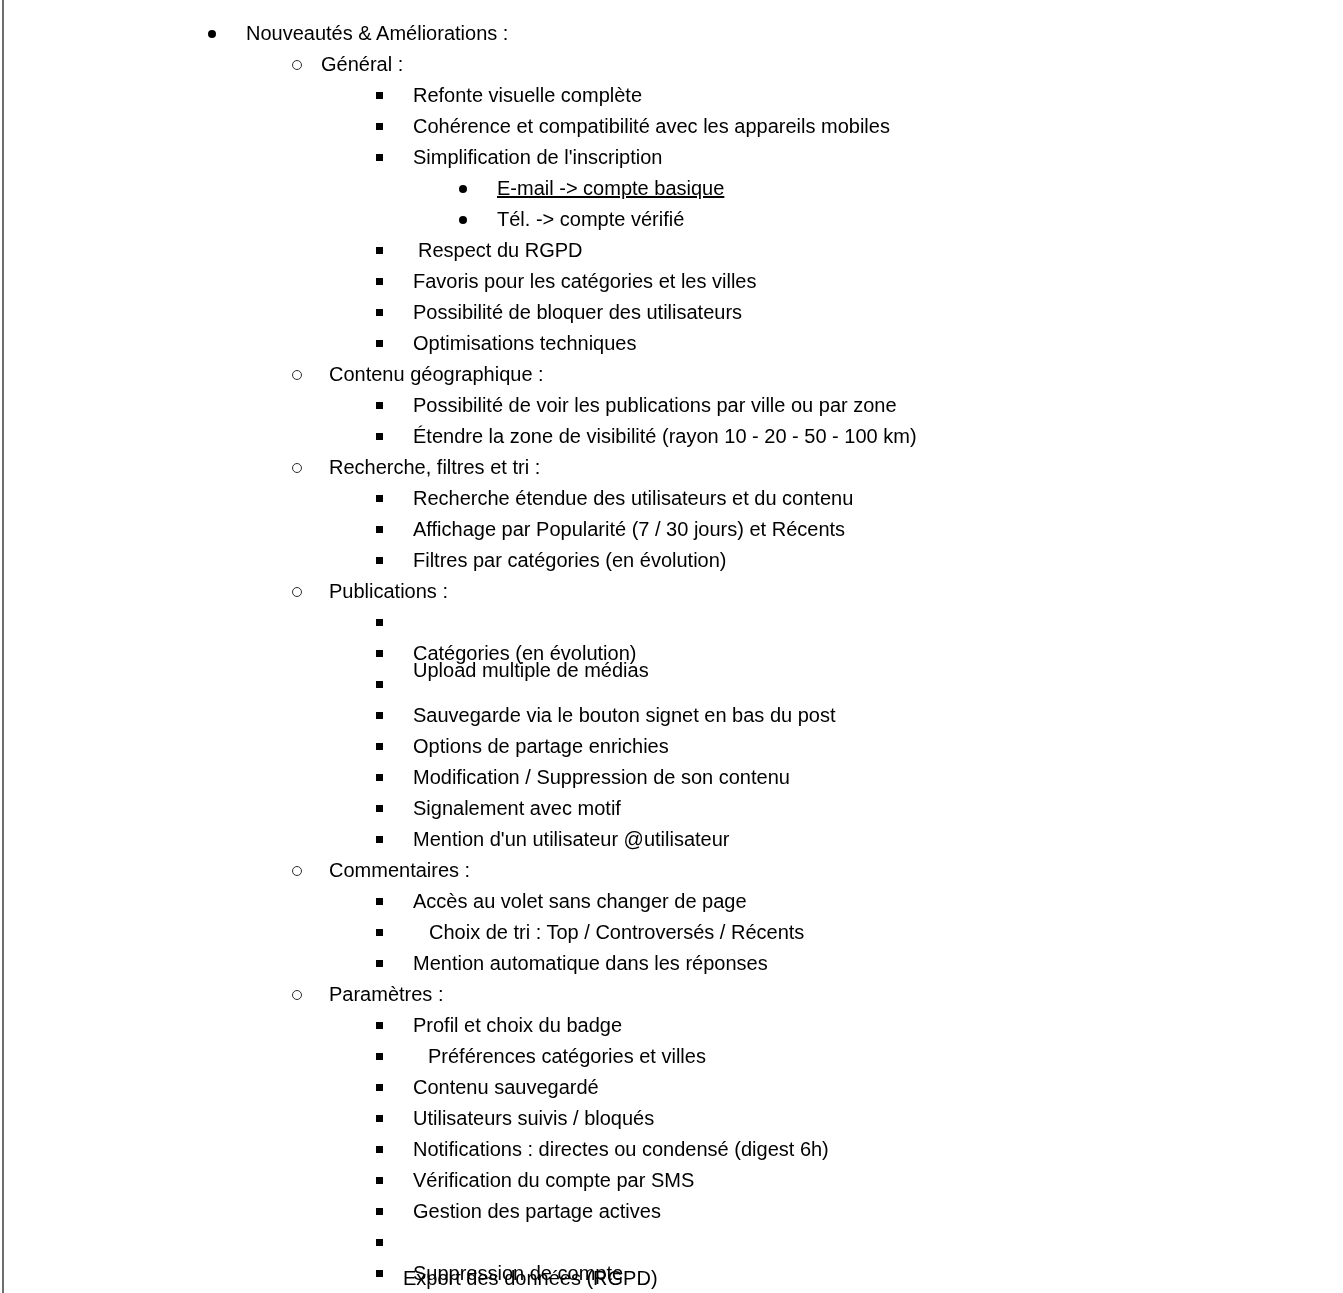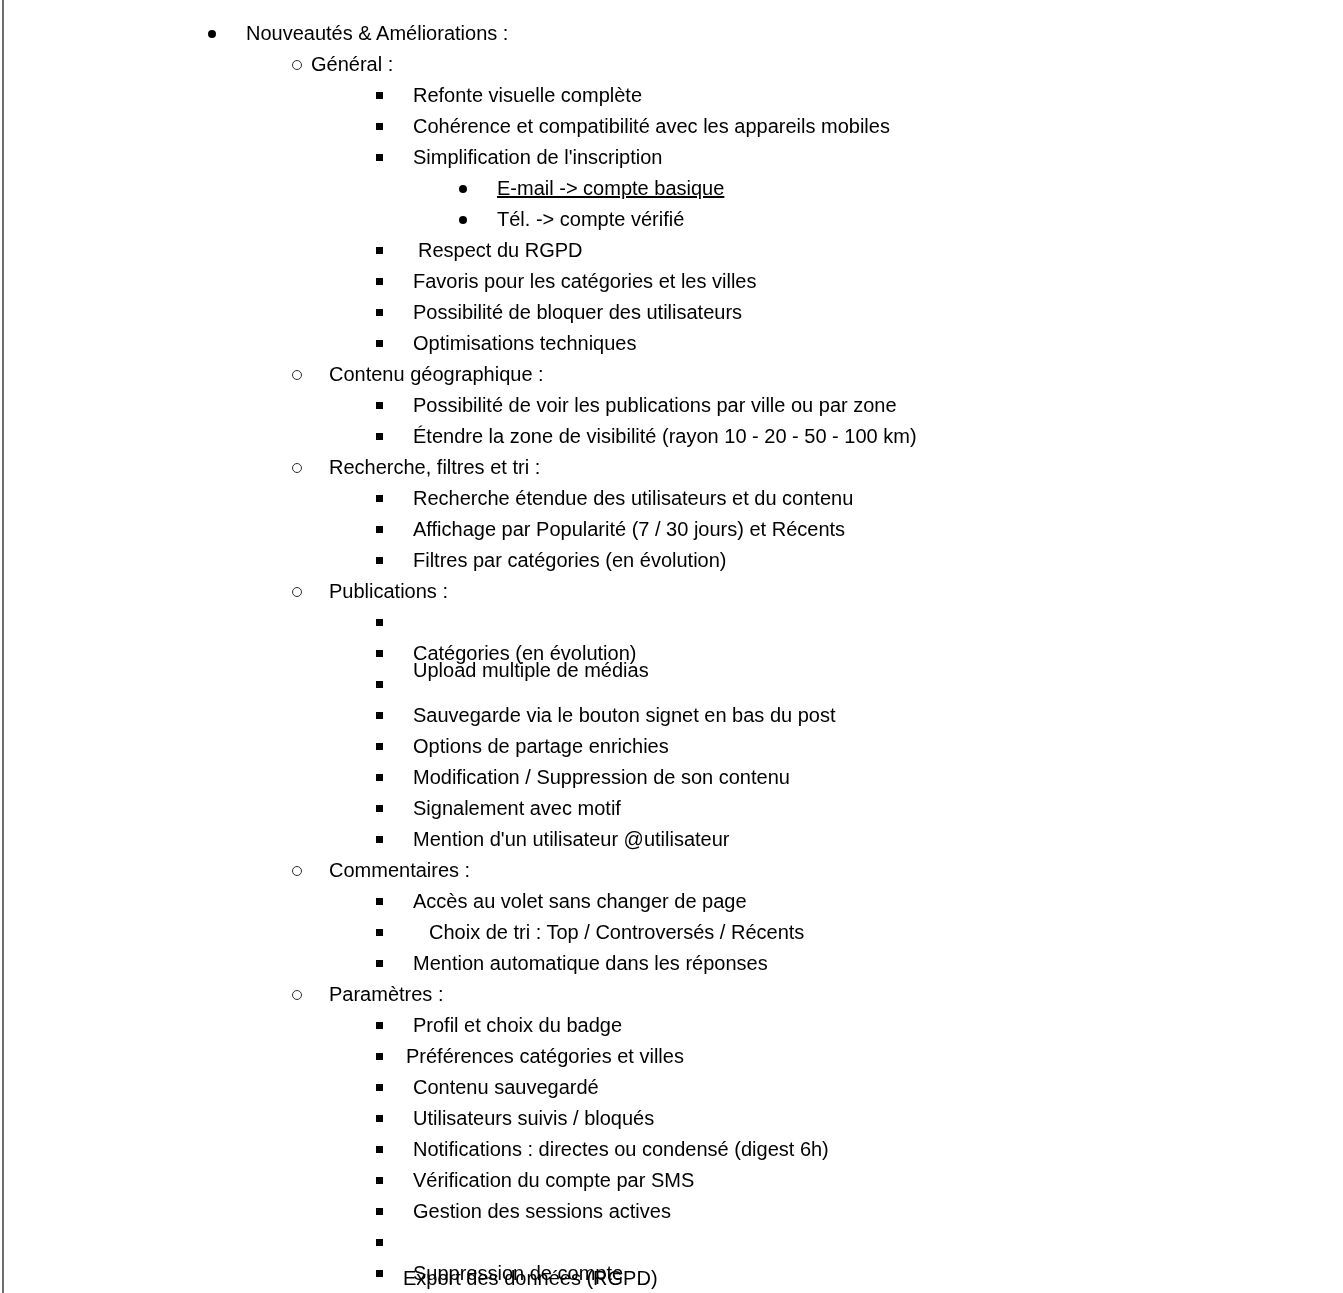--- a/index.html
+++ b/index.html
@@ -74,21 +74,21 @@
 
 <div class="page-left-border"></div>
 
 <div class="list">
     <div class="line">
       <span class="bullet disc" style="left: 208px;"></span>
       <span class="text" style="left: 246px;">Nouveautés &amp; Améliorations :</span>
     </div>
     <div class="line">
       <span class="bullet circle" style="left: 292px;"></span>
-      <span class="text" style="left: 311px;">Général :</span>
+      <span class="text" style="left: 321px;">Général :</span>
     </div>
     <div class="line">
       <span class="bullet square" style="left: 376px;"></span>
       <span class="text" style="left: 413px;">Refonte visuelle complète</span>
     </div>
     <div class="line">
       <span class="bullet square" style="left: 376px;"></span>
       <span class="text" style="left: 413px;">Cohérence et compatibilité avec les appareils mobiles</span>
     </div>
     <div class="line">
@@ -201,41 +201,41 @@
     <div class="line">
       <span class="bullet circle" style="left: 292px;"></span>
       <span class="text" style="left: 329px;">Paramètres :</span>
     </div>
     <div class="line">
       <span class="bullet square" style="left: 376px;"></span>
       <span class="text" style="left: 413px;">Profil et choix du badge</span>
     </div>
     <div class="line">
       <span class="bullet square" style="left: 376px;"></span>
-      <span class="text" style="left: 406px;">Préférences catégories et villes</span>
+      <span class="text" style="left: 428px;">Préférences catégories et villes</span>
     </div>
     <div class="line">
       <span class="bullet square" style="left: 376px;"></span>
       <span class="text" style="left: 413px;">Contenu sauvegardé</span>
     </div>
     <div class="line">
       <span class="bullet square" style="left: 376px;"></span>
       <span class="text" style="left: 413px;">Utilisateurs suivis / bloqués</span>
     </div>
     <div class="line">
       <span class="bullet square" style="left: 376px;"></span>
       <span class="text" style="left: 413px;">Notifications : directes ou condensé (digest 6h)</span>
     </div>
     <div class="line">
       <span class="bullet square" style="left: 376px;"></span>
       <span class="text" style="left: 413px;">Vérification du compte par SMS</span>
     </div>
     <div class="line">
       <span class="bullet square" style="left: 376px;"></span>
-      <span class="text" style="left: 413px;">Gestion des sessions actives</span>
+      <span class="text" style="left: 413px;">Gestion des partage actives</span>
     </div>
     <div class="line">
       <span class="bullet square" style="left: 376px;"></span>
       <span class="text" style="left: 403px; margin-top: 36px;">Export des données (RGPD)</span>
     </div>
     <div class="line">
       <span class="bullet square" style="left: 376px;"></span>
       <span class="text" style="left: 413px;">Suppression de compte</span>
     </div>
   </div>

